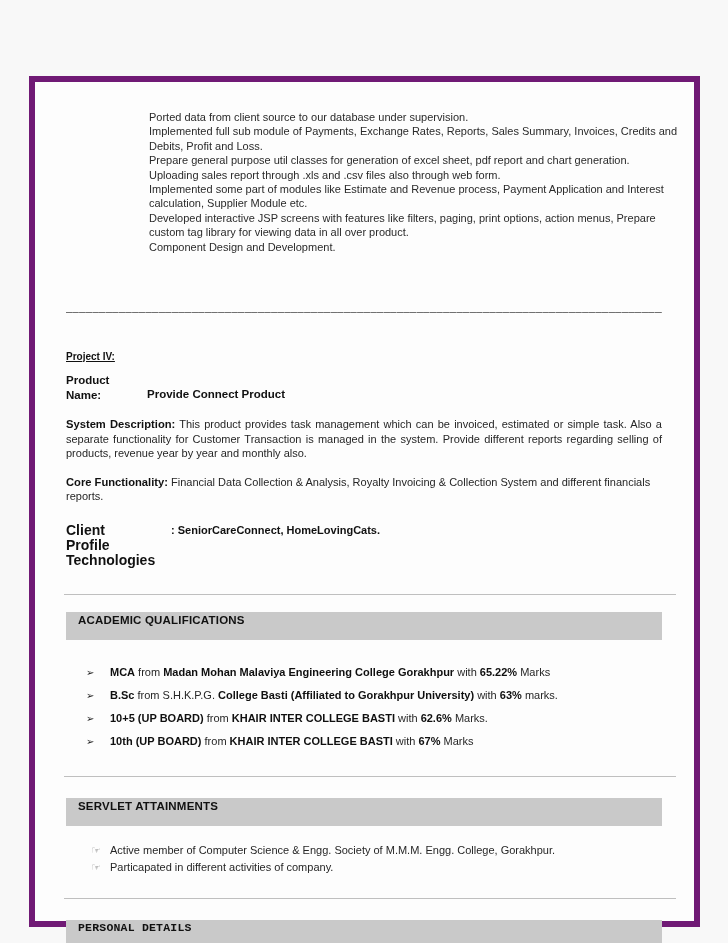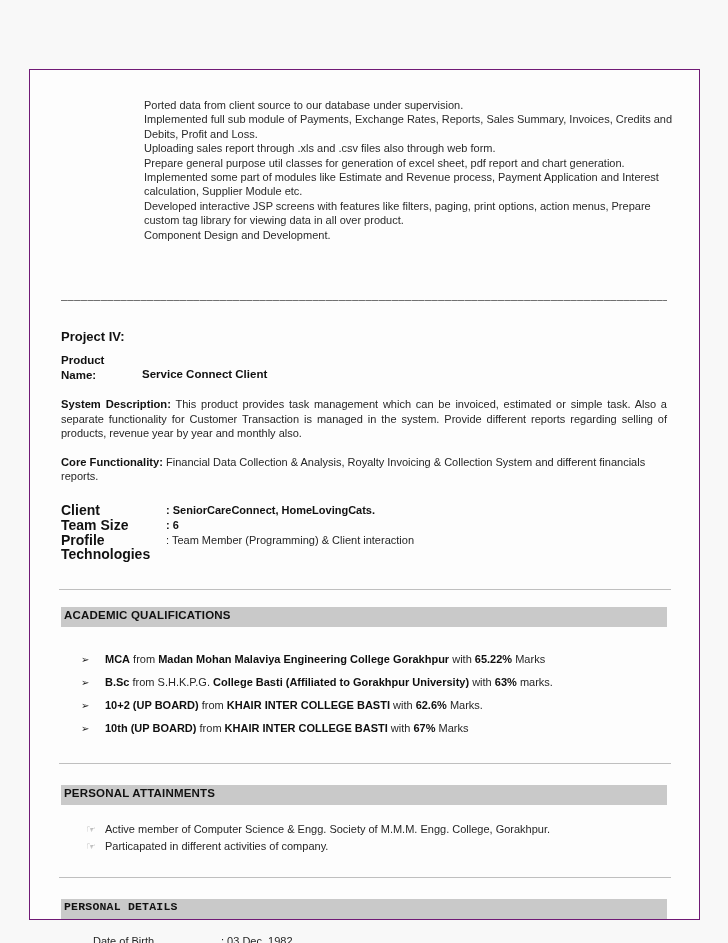--- a/index.html
+++ b/index.html
@@ -5,24 +5,24 @@
   * { box-sizing: border-box; margin: 0; padding: 0; }
   html, body {
     width: 728px; height: 943px;
     background: #f8f8f8;
     font-family: "Liberation Sans", "DejaVu Sans", sans-serif;
     color: #262626;
     overflow: hidden;
   }
   .page-card {
     position: absolute;
-    left: 29px; top: 69px;
+    left: 29px; top: 76px;
     width: 671px; height: 851px;
     background: #fdfdfd;
-    border: 1px solid #701a75;
+    border: 6px solid #701a75;
   }
   .content {
     padding: 28px 32px 0 31px;
     font-size: 11px;
     line-height: 14.4px;
   }
 
   
   .experience-block {
     margin-left: 83px;
@@ -35,24 +35,25 @@
     margin-top: 47px;
     height: 13px;
     line-height: 12px;
     overflow: hidden;
     white-space: nowrap;
     color: #3a3a3a;
     letter-spacing: 0.5px;
   }
 
   .project-heading {
-    margin-top: 28px;
+    margin-top: 36px;
     font-weight: bold;
     color: #111;
-    font-size: 13px;
+    text-decoration: underline;
+    font-size: 10px;
   }
   .product-name-row { margin-top: 9px; }
   .product-name-row .plabel {
     display: inline-block; width: 81px;
     font-weight: bold; color: #111; font-size: 11.5px;
   }
   .product-name-row .pvalue { font-weight: bold; color: #111; font-size: 11.5px; }
 
   .desc-para { margin-top: 15px; text-align: justify; }
   .desc-para .dlabel, .core-para .dlabel { font-weight: bold; color: #111; font-size: 11.2px; }
@@ -73,22 +74,22 @@
   .rule-2 { margin-top: 27px; }
   .rule-3 { margin-top: 22px; }
 
   .section-bar {
     margin-top: 17px;
     background: #c9c9c9;
     color: #111;
     font-weight: bold;
     font-size: 11.5px;
     line-height: 16px;
-    height: 20px;
-    padding-left: 3px;
+    height: 28px;
+    padding-left: 12px;
     letter-spacing: 0.2px;
   }
   .section-bar.notable { margin-top: 21px; }
   .section-bar.personal { margin-top: 21px; font-family: Liberation Mono, monospace; }
 
   .academic-list { margin-top: 26px; }
   .academic-item {
     display: flex;
     line-height: 13.5px;
     margin-bottom: 9.5px;
@@ -118,55 +119,50 @@
 </style>
 </head>
 <body>
 
 <div class="page-card">
   <div class="content">
 
     <div class="experience-block">
         <div class="xp-line">Ported data from client source to our database under supervision.</div>
         <div class="xp-line">Implemented full sub module of Payments, Exchange Rates, Reports, Sales Summary, Invoices, Credits and Debits, Profit and Loss.</div>
+        <div class="xp-line">Prepare general purpose util classes for generation of excel sheet, pdf report and chart generation.</div>
         <div class="xp-line">Uploading sales report through .xls and .csv files also through web form.</div>
-        <div class="xp-line">Prepare general purpose util classes for generation of excel sheet, pdf report and chart generation.</div>
         <div class="xp-line">Implemented some part of modules like Estimate and Revenue process, Payment Application and Interest calculation, Supplier Module etc.</div>
         <div class="xp-line">Developed interactive JSP screens with features like filters, paging, print options, action menus, Prepare custom tag library for viewing data in all over product.</div>
         <div class="xp-line">Component Design and Development.</div>
       </div>
 
     <div class="underscore-divider">_________________________________________________________________________________________________________</div>
 
     <div class="project-heading">Project IV:</div>
 
     <div class="product-name-row">
-      <span class="plabel">Product Name:</span><span class="pvalue">Service Connect Client</span>
+      <span class="plabel">Product Name:</span><span class="pvalue">Provide Connect Product</span>
     </div>
 
     <div class="desc-para">
       <span class="dlabel">System Description:</span><span> This product provides task management which can be invoiced, estimated or simple task. Also a separate functionality for Customer Transaction is managed in the system. Provide different reports regarding selling of products, revenue year by year and monthly also.</span>
     </div>
 
     <div class="core-para">
       <span class="dlabel">Core Functionality:</span><span> Financial Data Collection &amp; Analysis, Royalty Invoicing &amp; Collection System and different financials reports.</span>
     </div>
 
     <div class="details-table">
         <div class="detail-row">
           <span class="dt-label">Client</span>
           <span class="dt-value bold">: SeniorCareConnect, HomeLovingCats.</span>
         </div>
         <div class="detail-row">
-          <span class="dt-label">Team Size</span>
-          <span class="dt-value bold">: 6</span>
-        </div>
-        <div class="detail-row">
           <span class="dt-label">Profile</span>
-          <span class="dt-value">: Team Member (Programming) &amp; Client interaction</span>
         </div>
         <div class="detail-row">
           <span class="dt-label">Technologies</span>
         </div>
       </div>
 
     <hr class="rule rule-1">
 
     <div class="section-bar academic">ACADEMIC QUALIFICATIONS</div>
 
@@ -174,31 +170,31 @@
         <div class="academic-item">
           <span class="arrow-bullet">➢</span>
           <span class="academic-text"><span class="seg-bold">MCA</span><span class="seg"> from </span><span class="seg-bold">Madan Mohan Malaviya Engineering College Gorakhpur</span><span class="seg"> with </span><span class="seg-bold">65.22%</span><span class="seg"> Marks</span></span>
         </div>
         <div class="academic-item">
           <span class="arrow-bullet">➢</span>
           <span class="academic-text"><span class="seg-bold">B.Sc</span><span class="seg"> from S.H.K.P.G. </span><span class="seg-bold">College Basti (Affiliated to Gorakhpur University)</span><span class="seg"> with </span><span class="seg-bold">63%</span><span class="seg"> marks.</span></span>
         </div>
         <div class="academic-item">
           <span class="arrow-bullet">➢</span>
-          <span class="academic-text"><span class="seg-bold">10+2 (UP BOARD)</span><span class="seg"> from </span><span class="seg-bold">KHAIR INTER COLLEGE BASTI</span><span class="seg"> with </span><span class="seg-bold">62.6%</span><span class="seg"> Marks.</span></span>
+          <span class="academic-text"><span class="seg-bold">10+5 (UP BOARD)</span><span class="seg"> from </span><span class="seg-bold">KHAIR INTER COLLEGE BASTI</span><span class="seg"> with </span><span class="seg-bold">62.6%</span><span class="seg"> Marks.</span></span>
         </div>
         <div class="academic-item">
           <span class="arrow-bullet">➢</span>
           <span class="academic-text"><span class="seg-bold">10th (UP BOARD)</span><span class="seg"> from </span><span class="seg-bold">KHAIR INTER COLLEGE BASTI</span><span class="seg"> with </span><span class="seg-bold">67%</span><span class="seg"> Marks</span></span>
         </div>
       </div>
 
     <hr class="rule rule-2">
 
-    <div class="section-bar notable">PERSONAL ATTAINMENTS</div>
+    <div class="section-bar notable">SERVLET ATTAINMENTS</div>
 
     <div class="notable-list">
         <div class="notable-item">
           <span class="hand-bullet">☞</span>
           <span class="notable-text">Active member of Computer Science &amp; Engg. Society of M.M.M. Engg. College, Gorakhpur.</span>
         </div>
         <div class="notable-item">
           <span class="hand-bullet">☞</span>
           <span class="notable-text">Particapated in different activities of company.</span>
         </div>

